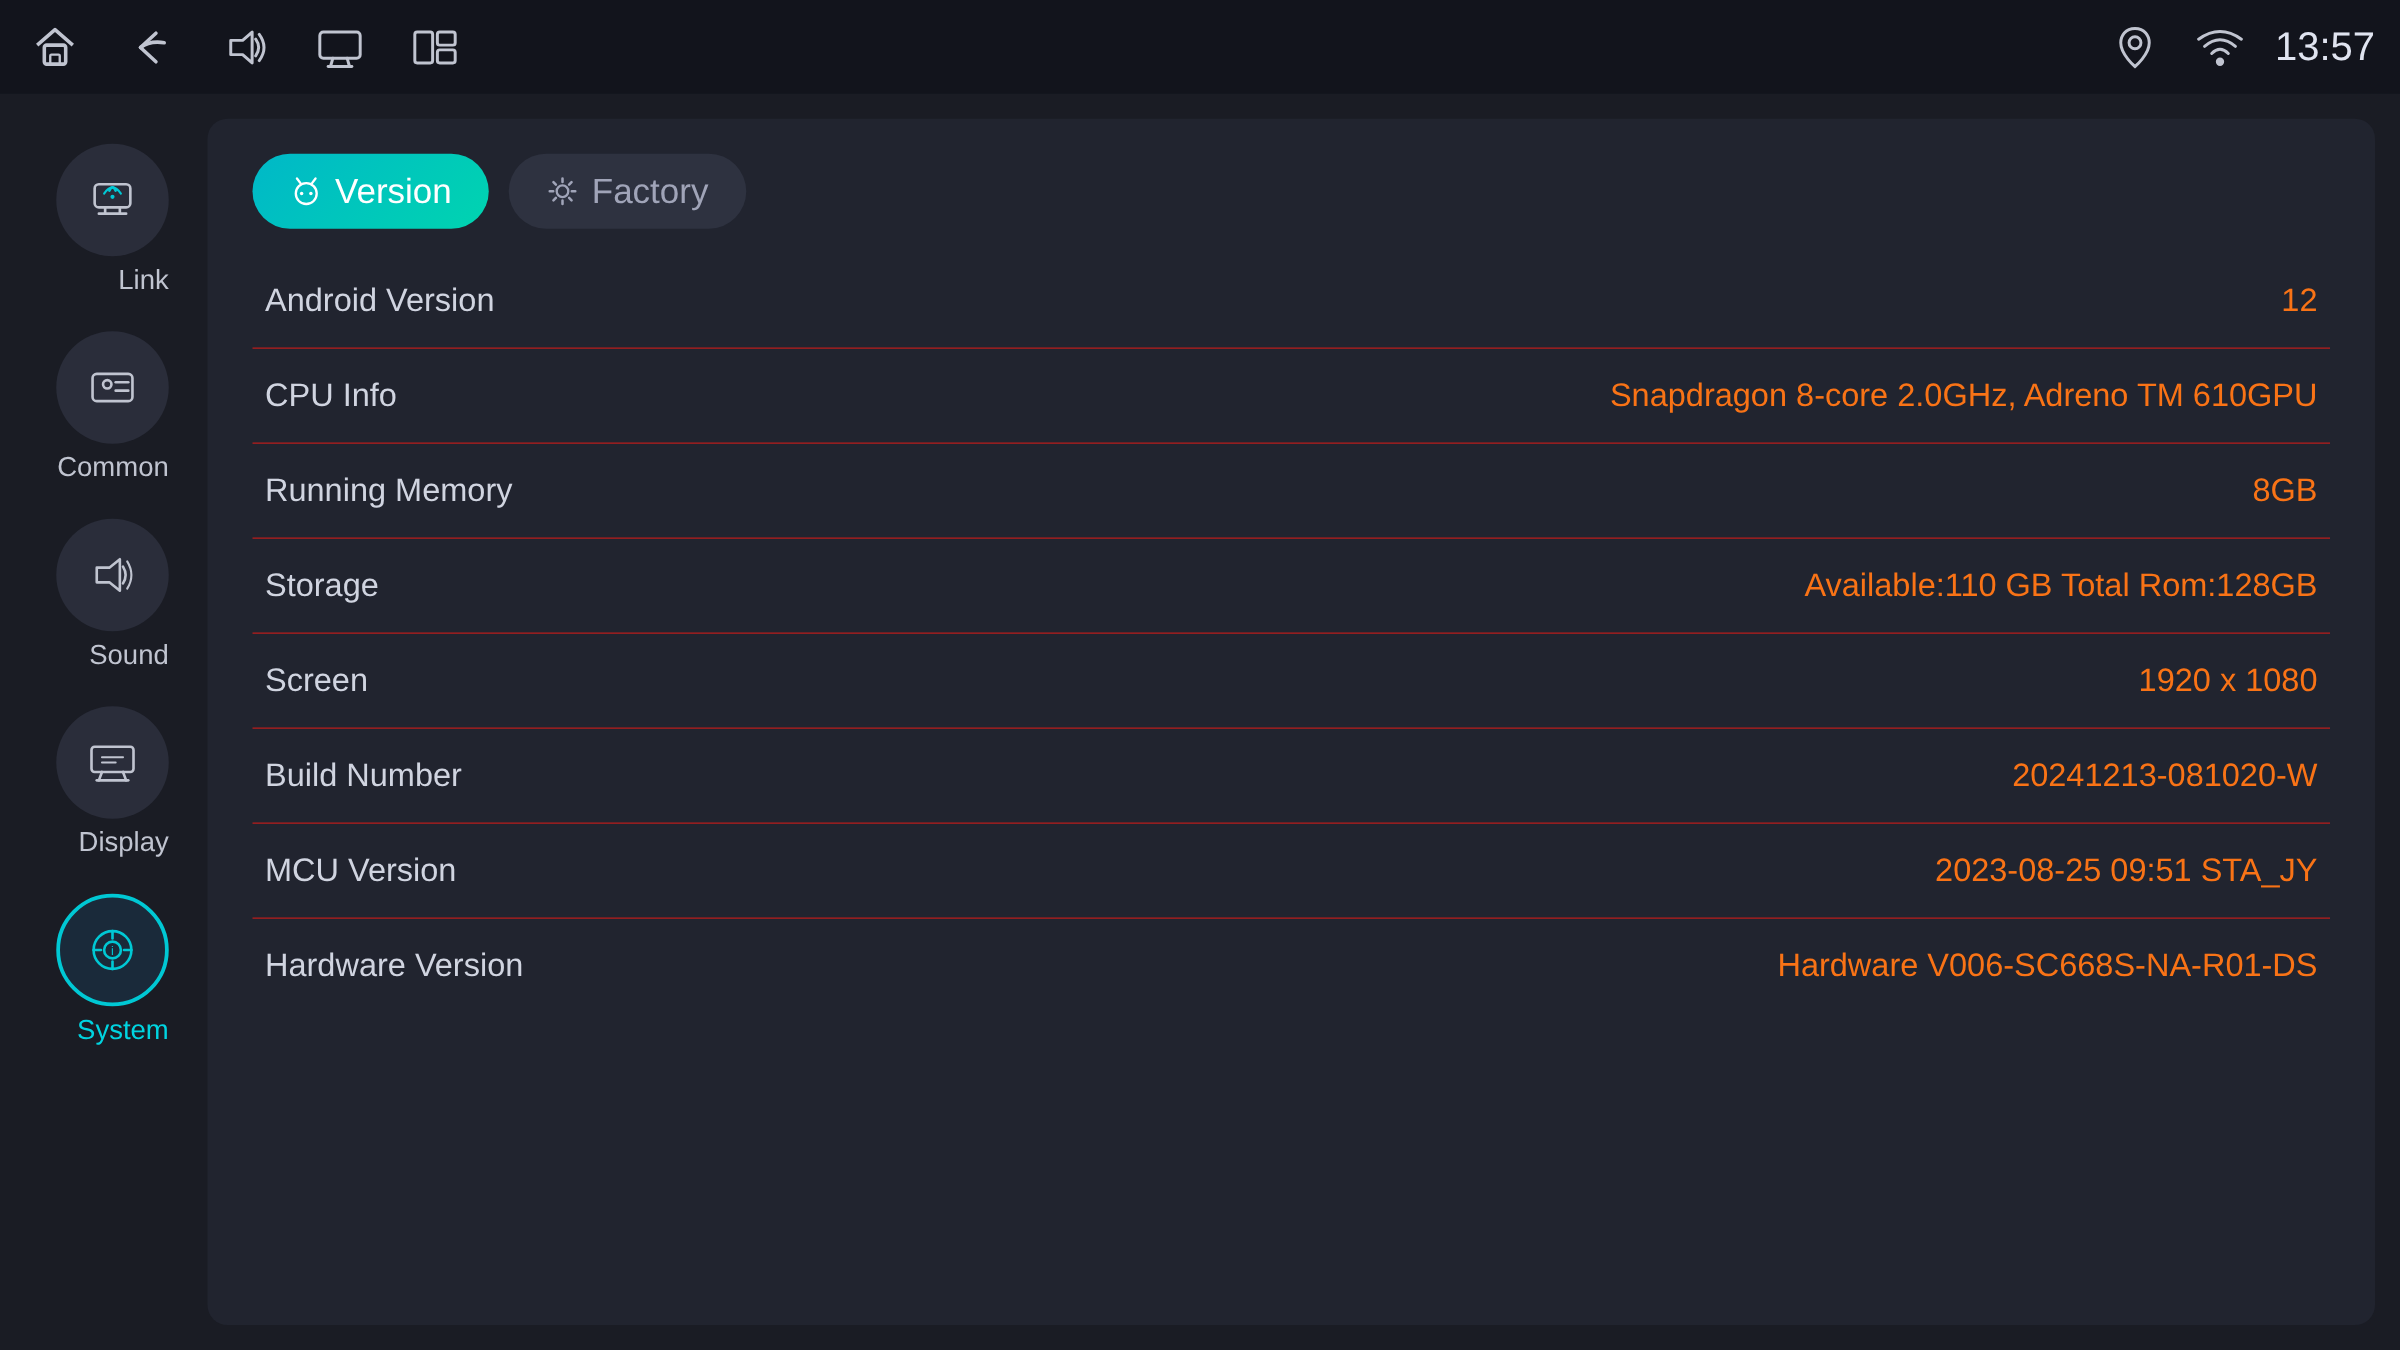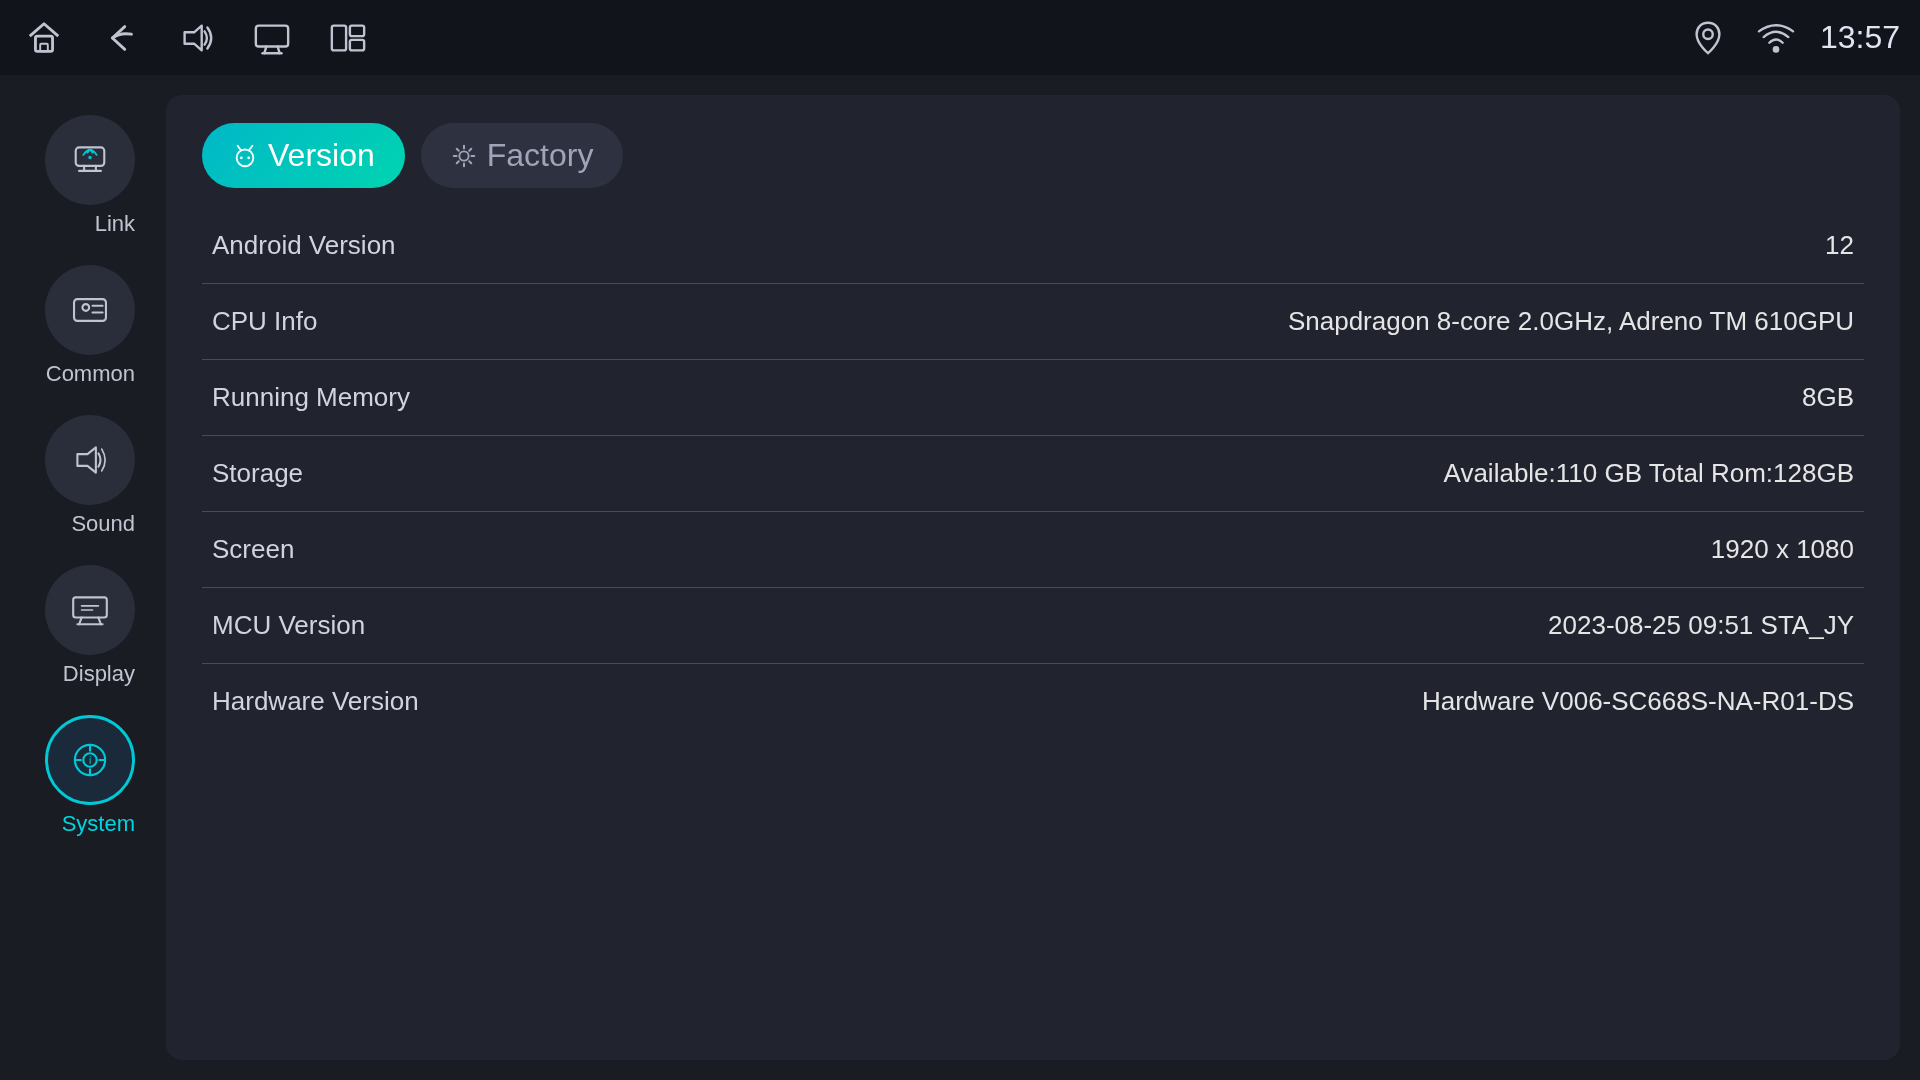--- a/index.html
+++ b/index.html
@@ -136,21 +136,21 @@
       gap: 16px;
       align-items: center;
     }
 
     .tab {
       display: flex;
       align-items: center;
       gap: 10px;
       padding: 14px 30px;
       border-radius: 40px;
-      font-size: 32px;
+      font-size: 28px;
       cursor: pointer;
     }
 
     .tab.active {
       background: linear-gradient(135deg, #00b8c8, #00d4b0);
       color: #ffffff;
     }
 
     .tab.inactive {
       background: #2e3240;
@@ -184,21 +184,21 @@
     }
 
     .info-label {
       font-size: 26px;
       color: #d0d4e0;
       font-weight: 400;
     }
 
     .info-value {
       font-size: 26px;
-      color: #e5e5e5;
+      color: #f97316;
       font-weight: 300;
       text-align: right;
     }
   </style>
 </head>
 <body>
 
 <div class="topbar">
   <div class="topbar-left">
 
@@ -382,20 +382,24 @@
         <span class="info-label">Storage</span>
         <span class="info-value">Available:110 GB Total Rom:128GB</span>
       </div>
 
       <div class="info-row">
         <span class="info-label">Screen</span>
         <span class="info-value">1920 x 1080</span>
       </div>
 
 
+      <div class="info-row">
+        <span class="info-label">Build Number</span>
+        <span class="info-value">20241213-081020-W</span>
+      </div>
 
       <div class="info-row">
         <span class="info-label">MCU Version</span>
         <span class="info-value">2023-08-25 09:51 STA_JY</span>
       </div>
 
       <div class="info-row">
         <span class="info-label">Hardware Version</span>
         <span class="info-value">Hardware V006-SC668S-NA-R01-DS</span>
       </div>

